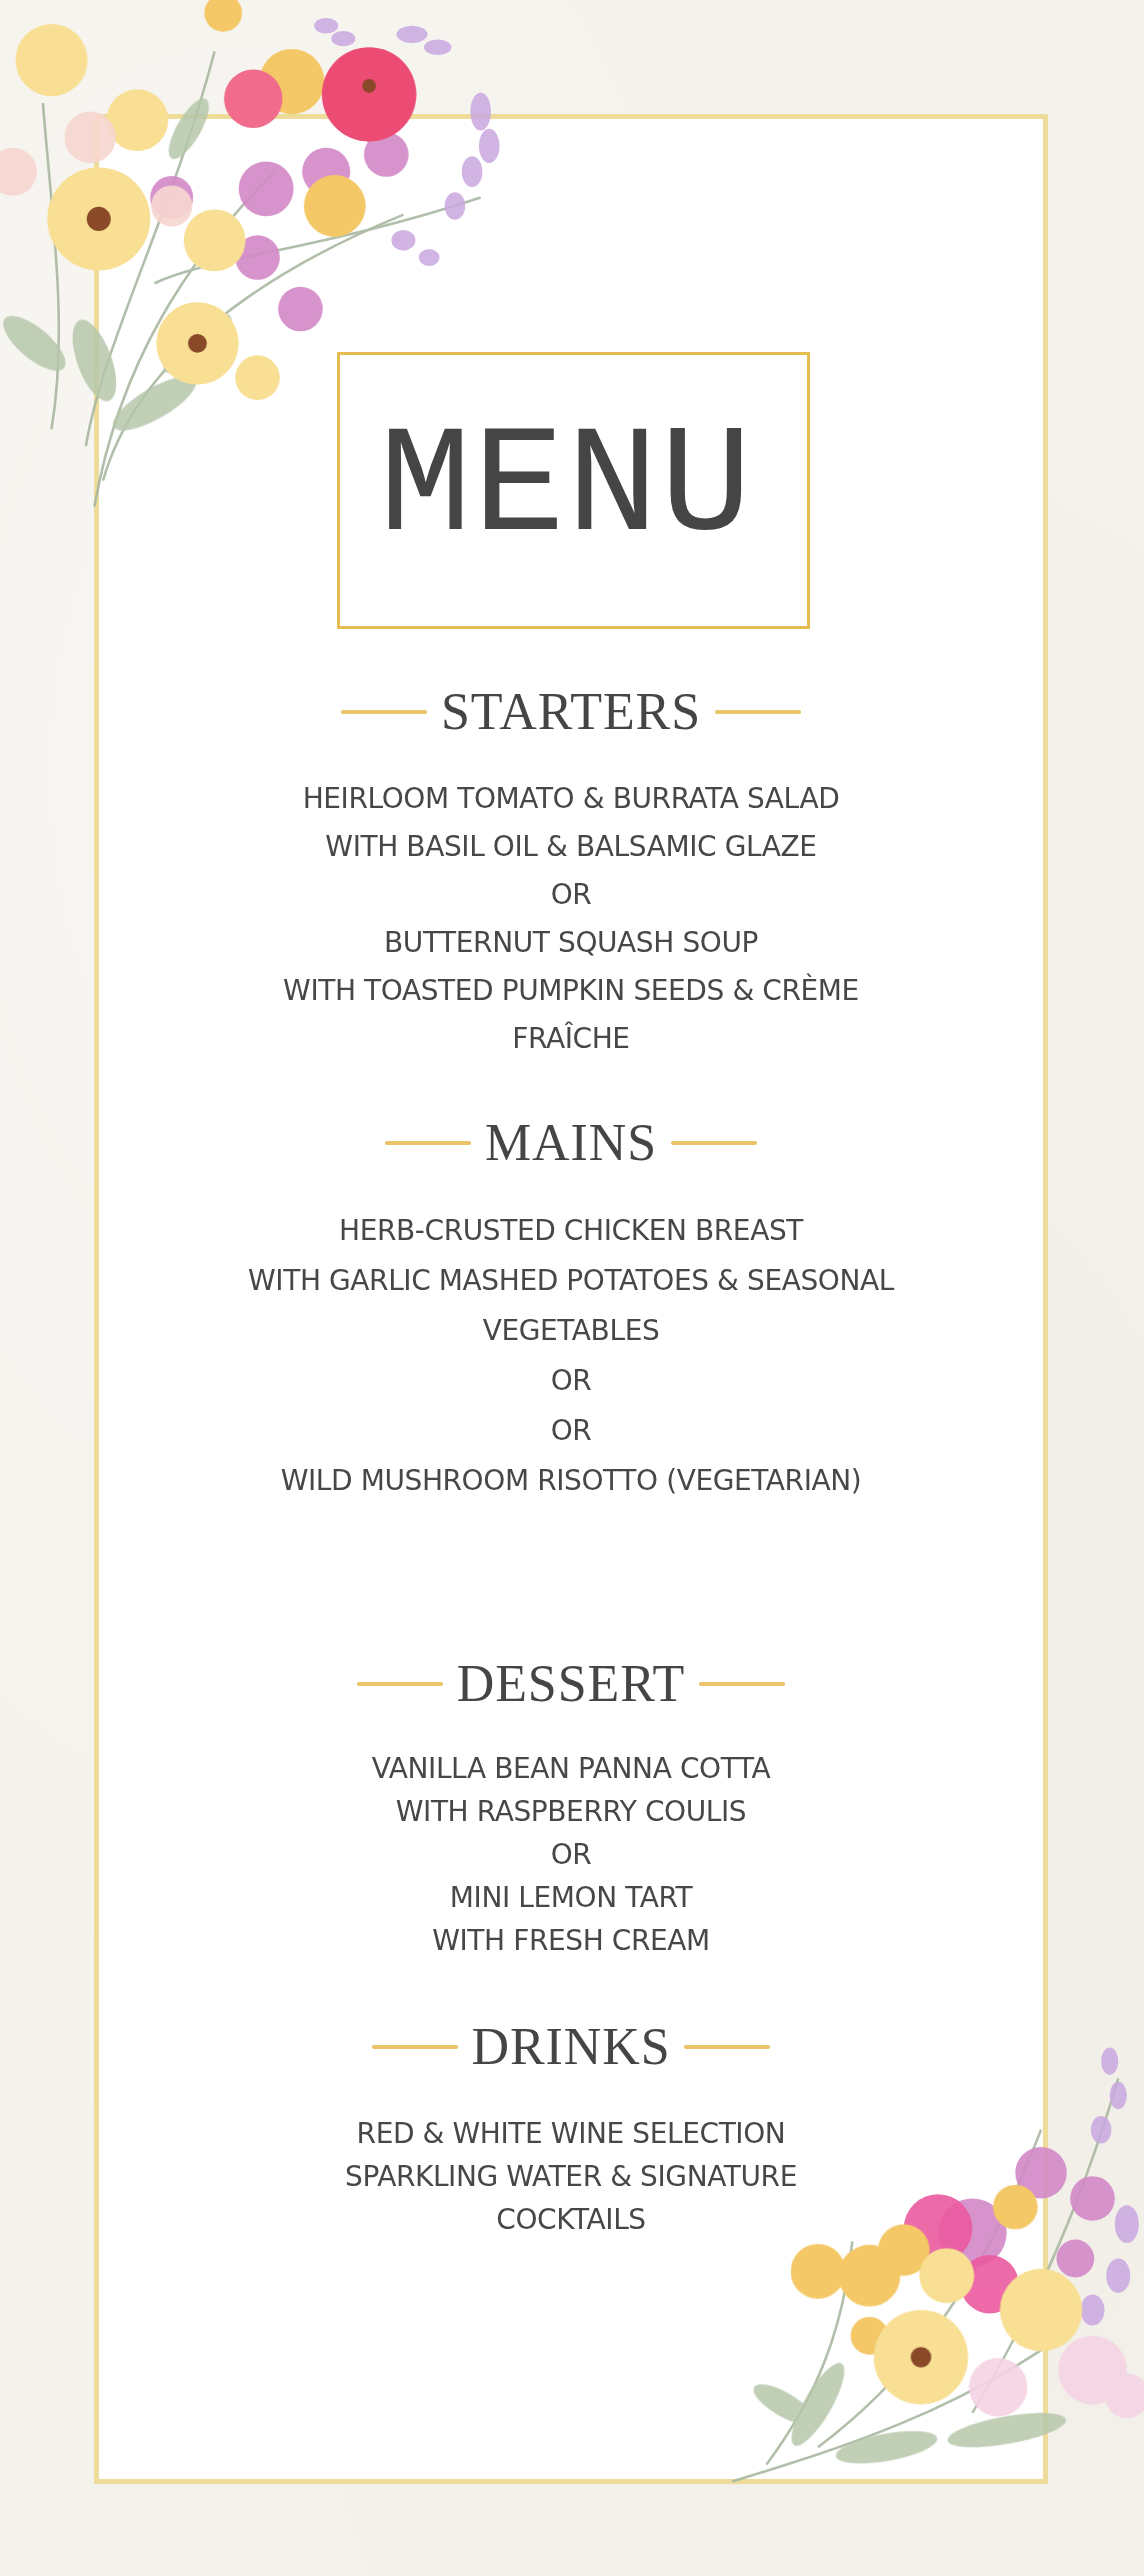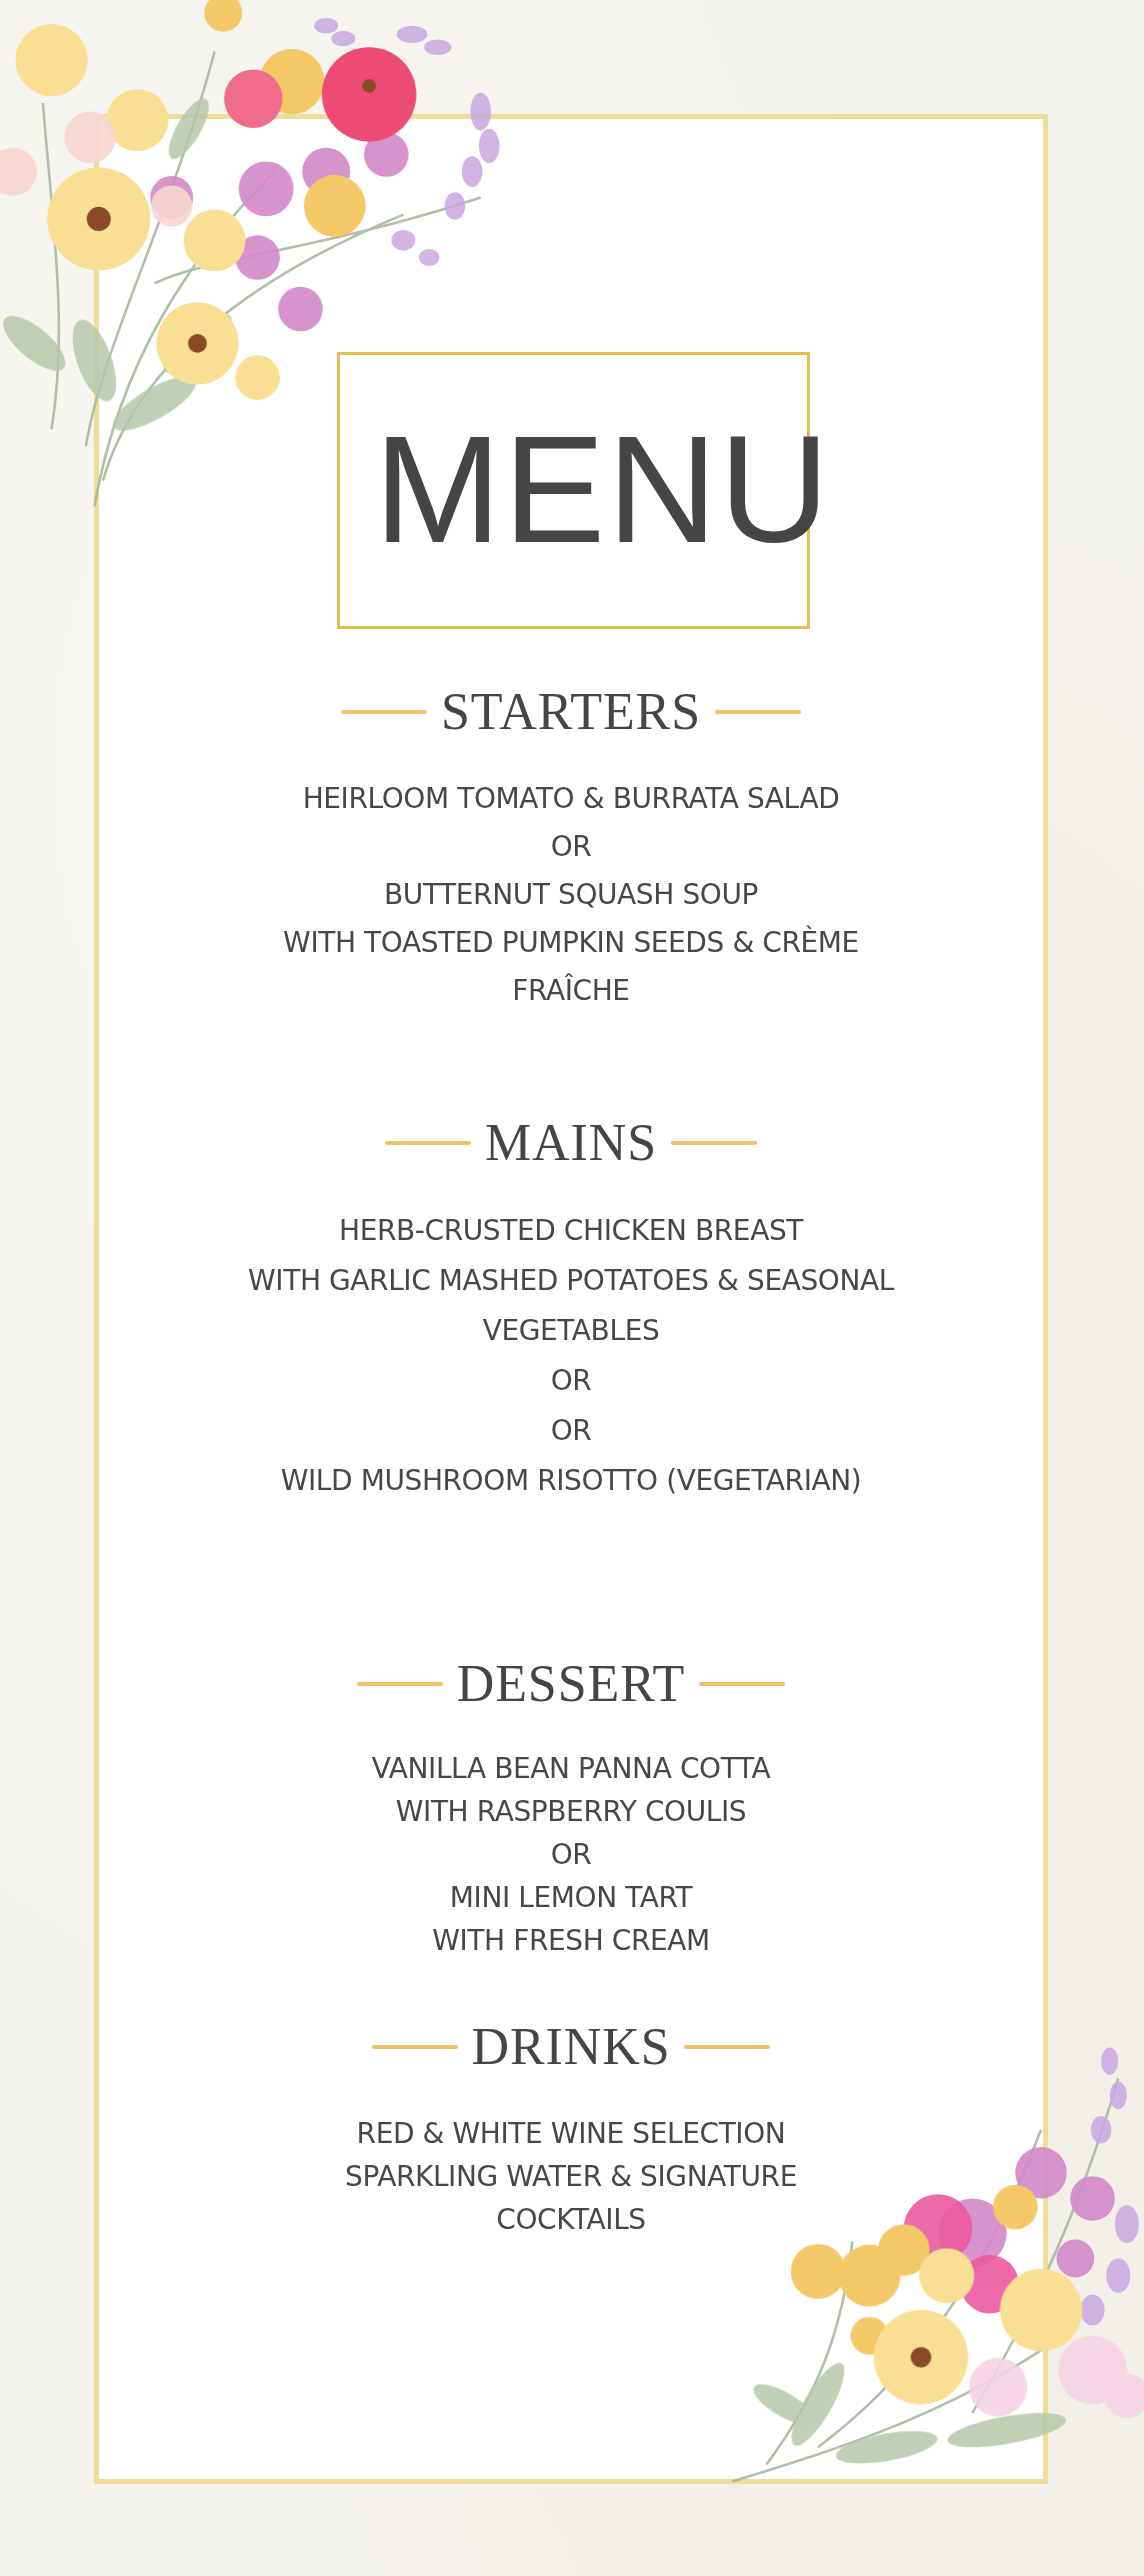--- a/index.html
+++ b/index.html
@@ -16,22 +16,22 @@
   .card {
     position:absolute; left:94px; top:114px; width:944px; height:2360px;
     background:#ffffff; border:5.2px solid #eedc9b;
   }
   .title-box {
     position:absolute; left:337px; top:352px; width:467px; height:271px;
     border:3.4px solid #e3bd4f; box-sizing:content-box;
   }
   .title {
     position:absolute; left:0; right:14px; top:57px; text-align:center;
-    font-family:Liberation Sans, sans-serif; font-size:153px; line-height:153px;
-    color:#454545; letter-spacing:1.7px;padding-left:34px;
+    font-family:Liberation Mono, monospace; font-size:153px; line-height:153px;
+    color:#454545; letter-spacing:1.7px;
   }
   .section-heading {
     position:absolute; left:94px; width:954px;
     display:flex; align-items:center; justify-content:center; height:60px;
   }
   .section-heading .rule {
     width:86px; height:3.4px; background:#ebc46b; border-radius:1.7px;
   }
   .section-heading .label {
     font-family:Liberation Serif, serif; font-size:52px; line-height:60px;
@@ -122,20 +122,21 @@
   <div class="title">MENU</div>
 </div>
 
 <div class="section-heading" style="top:682px">
   <span class="rule"></span>
   <span class="label">STARTERS</span>
   <span class="rule"></span>
 </div>
 <div class="items" style="top:775px;line-height:48px">
   <div>HEIRLOOM TOMATO &amp; BURRATA SALAD</div>
+  <div>WITH BASIL OIL &amp; BALSAMIC GLAZE</div>
   <div>OR</div>
   <div>BUTTERNUT SQUASH SOUP</div>
   <div>WITH TOASTED PUMPKIN SEEDS &amp; CRÈME</div>
   <div>FRAÎCHE</div>
 </div>
 
 <div class="section-heading" style="top:1113px">
   <span class="rule"></span>
   <span class="label">MAINS</span>
   <span class="rule"></span>

